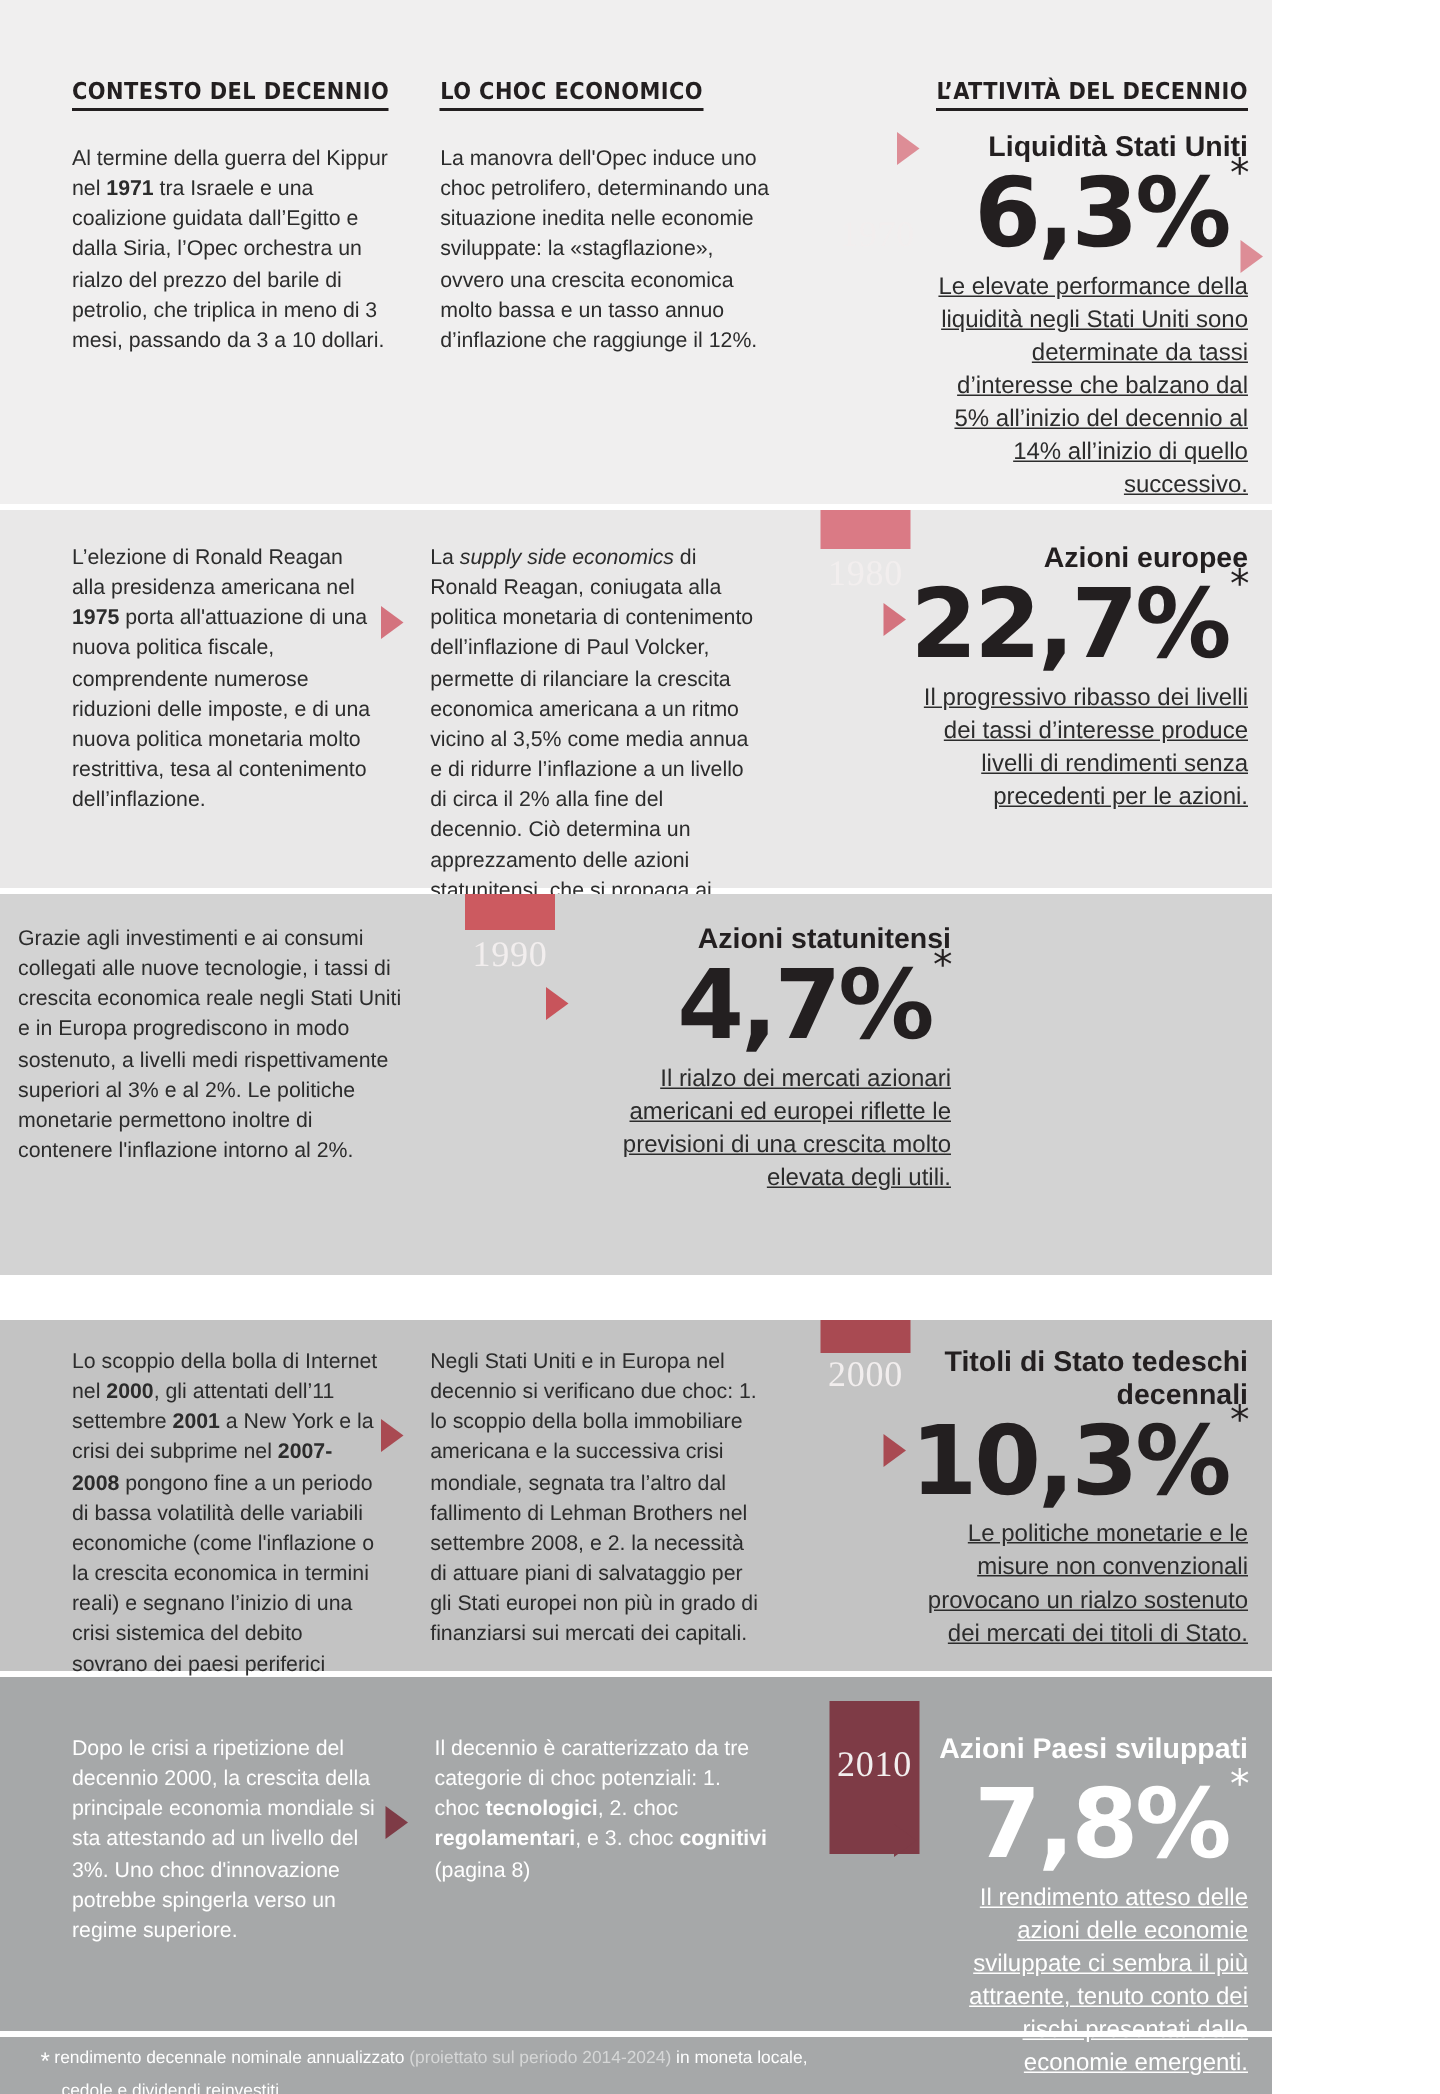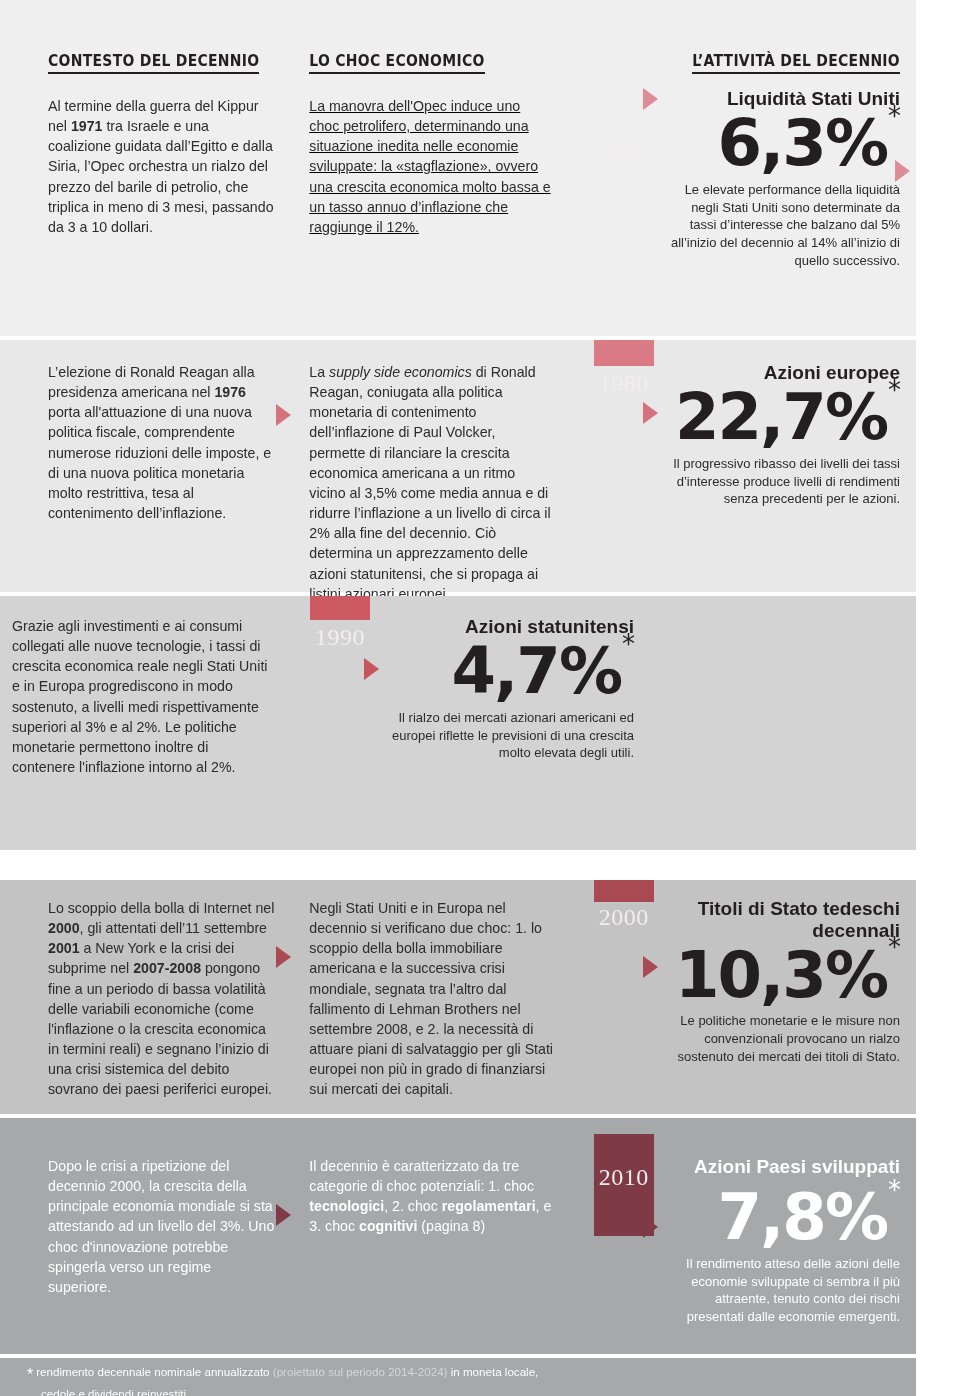--- a/index.html
+++ b/index.html
@@ -7,21 +7,21 @@
   body {
     width: 960px;
     height: 1396px;
     font-family: "Liberation Sans", sans-serif;
     background: #ffffff;
     overflow: hidden;
   }
 
   #sheet {
     position: relative;
-    width: 916px;
+    width: 848px;
     height: 1396px;
     background: #ffffff;
     border-radius: 12px;
   }
 
   
   .row {
     position: relative;
     display: block;
     width: 100%;
@@ -117,24 +117,25 @@
   .big-value .star {
     font-size: 26px;
     font-weight: normal;
     vertical-align: super;
     letter-spacing: 0;
     position: relative;
     top: -18px;
     left: 1px;
   }
   .asset-note {
-    font-size: 13px;
+    font-size: 16px;
     line-height: 1.38;
     color: #2c2c2c;
     margin-top: 6px;
+    text-decoration: underline;
   }
 
   
   .r1 { background: #f0efef; }
   .r1 .band { background: #dd9aa3; margin-top: 44px; }
   .r1 .arrow { border-left-color: #dd8d96; }
 
   .r2 { background: #e9e8e8; }
   .r2 .band { background: #da7a85; }
   .r2 .arrow { border-left-color: #d4737e; }
@@ -178,21 +179,21 @@
 
   <div class="row r1" style="height:340px;">
     <div class="row-inner">
 
       <div class="col-left" style="padding-top:52px;">
         <div class="hdr">CONTESTO DEL DECENNIO</div>
         <div class="body-text">Al termine della guerra del Kippur nel <b>1971</b> tra Israele e una coalizione guidata dall’Egitto e dalla Siria, l’Opec orchestra un rialzo del prezzo del barile di petrolio, che triplica in meno di 3 mesi, passando da 3 a 10 dollari.</div>
         <div class="arrow arrow-left-col" style="top:160px;"></div>
       </div>
 
-      <div class="col-mid" style="padding-top:52px;text-decoration:underline;">
+      <div class="col-mid" style="padding-top:52px;">
         <div class="hdr">LO CHOC ECONOMICO</div>
         <div class="body-text">La manovra dell'Opec induce uno choc petrolifero, determinando una situazione inedita nelle economie sviluppate: la «stagflazione», ovvero una crescita economica molto bassa e un tasso annuo d’inflazione che raggiunge il 12%.</div>
       </div>
 
       <div class="col-band">
         <div class="band" style="top:0;">
           <div class="band-year" style="top:100px;">1970</div>
         </div>
       </div>
 
@@ -204,21 +205,21 @@
         <div class="asset-note">Le elevate performance della liquidità negli Stati Uniti sono determinate da tassi d’interesse che balzano dal 5% all’inizio del decennio al 14% all’inizio di quello successivo.</div>
       </div>
 
     </div>
   </div>
 
   <div class="row r2" style="height:256px;">
     <div class="row-inner" style="padding-top:22px;">
 
       <div class="col-left" style="position:relative;">
-        <div class="body-text">L’elezione di Ronald Reagan alla presidenza americana nel <b>1976</b> porta all'attuazione di una nuova politica fiscale, comprendente numerose riduzioni delle imposte, e di una nuova politica monetaria molto restrittiva, tesa al contenimento dell’inflazione.</div>
+        <div class="body-text">L’elezione di Ronald Reagan alla presidenza americana nel <b>1975</b> porta all'attuazione di una nuova politica fiscale, comprendente numerose riduzioni delle imposte, e di una nuova politica monetaria molto restrittiva, tesa al contenimento dell’inflazione.</div>
         <div class="arrow arrow-left-col" style="top:42px;"></div>
       </div>
 
       <div class="col-mid">
         <div class="body-text">La <i>supply side economics</i> di Ronald Reagan, coniugata alla politica monetaria di contenimento dell’inflazione di Paul Volcker, permette di rilanciare la crescita economica americana a un ritmo vicino al 3,5% come media annua e di ridurre l’inflazione a un livello di circa il 2% alla fine del decennio. Ciò determina un apprezzamento delle azioni statunitensi, che si propaga ai listini azionari europei.</div>
       </div>
 
       <div class="col-band">
         <div class="band" style="top:-22px; bottom:-4px;">
           <div class="band-year" style="top:30px;">1980</div>

